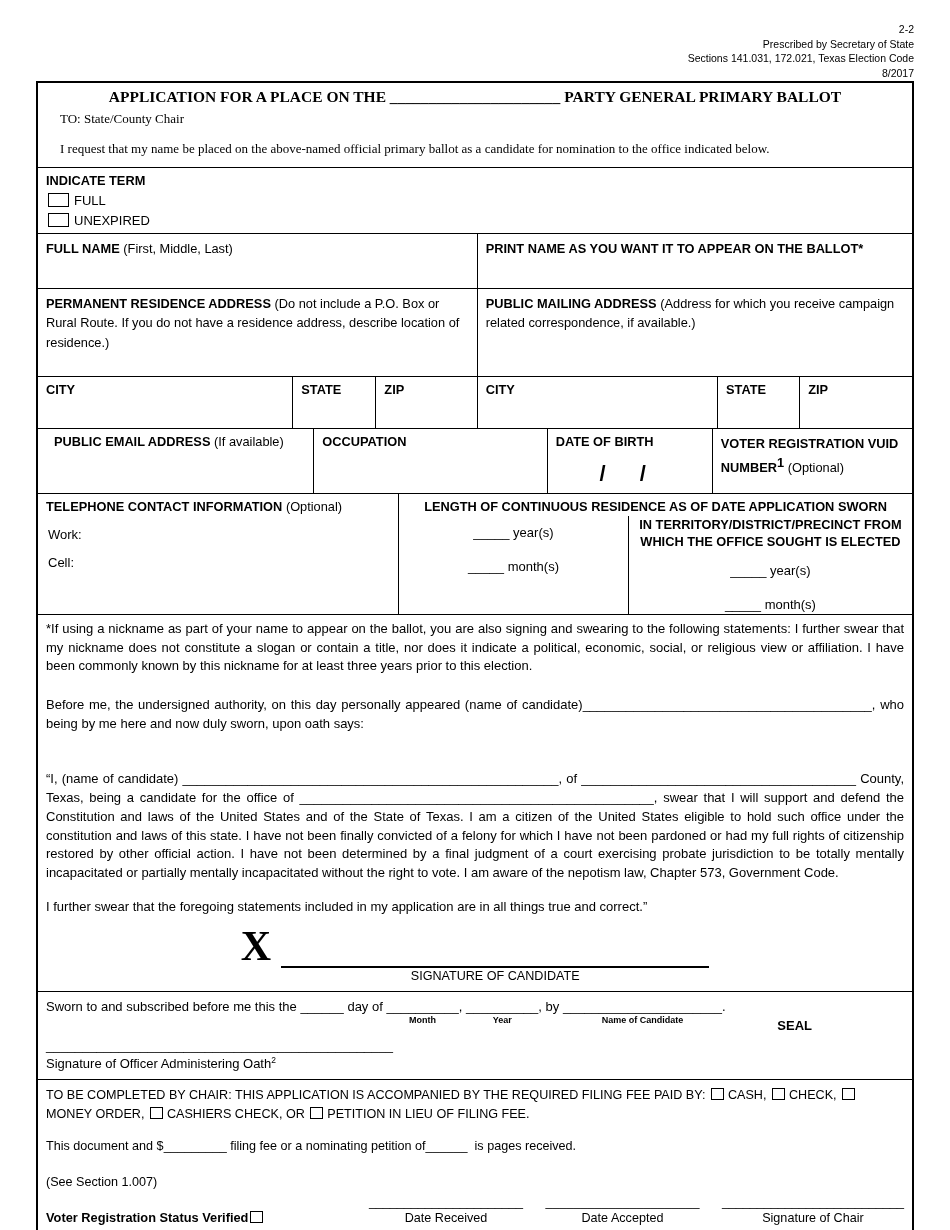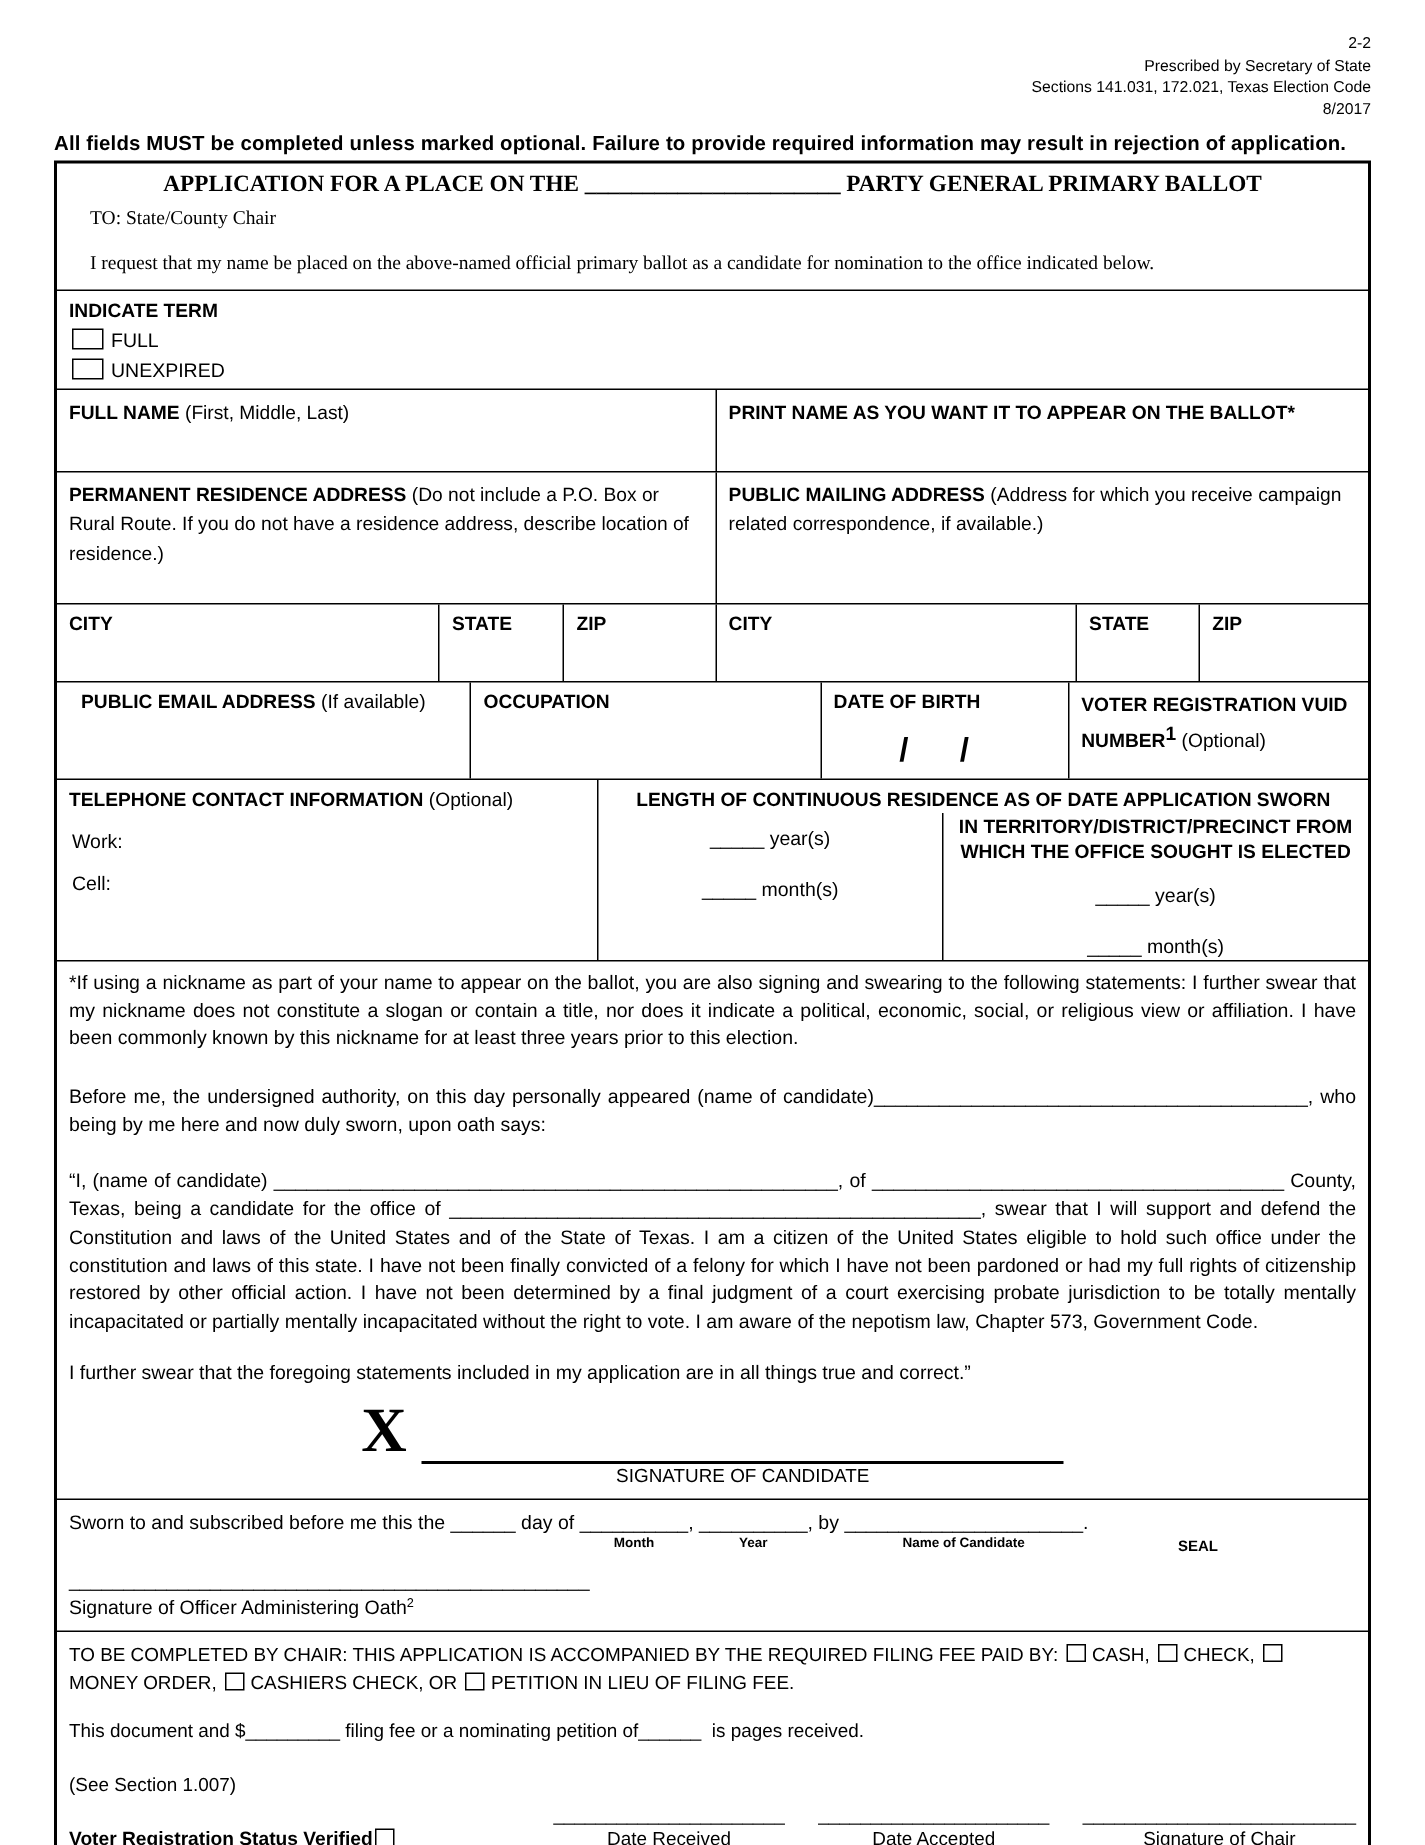--- a/index.html
+++ b/index.html
@@ -57,34 +57,34 @@
   .len-col-right { flex:1; border-left:1px solid #000; }
   .len-sub { height:38px; line-height:1.35; }
   .len-blank { margin-top:9px; }
   .len-blank + .len-blank { margin-top:19px; }
 
   .nickname { border-top:1px solid #000; padding:5px 8px 7px; text-align:justify; line-height:1.45; }
 
   .oath-sec { padding:4px 8px 6px; }
   .para { text-align:justify; line-height:1.45; }
   .appeared { margin-top:9px; }
-  .statement { margin-top:18px; }
+  .statement { margin-top:36px; }
   .closing { margin-top:15px; }
 
   .sig-row { display:flex; justify-content:center; align-items:flex-end; margin:8px 0 2px; }
   .bigx { font-family:"Liberation Serif",serif; font-weight:bold; font-size:42px; line-height:1; margin:0 10px 16px 0; }
   .sig-wrap { display:inline-flex; flex-direction:column; align-items:center; }
   .sig-line { width:428px; height:30px; border-bottom:2.5px solid #000; }
   .sig-label { font-size:12.6px; margin-top:1px; }
 
   .sworn-sec { border-top:1px solid #000; padding:6px 8px 8px; position:relative; }
   .sworn-line { line-height:1.4; }
   .lblank { display:inline-block; position:relative; }
   .ulabel { position:absolute; top:16px; left:50%; transform:translateX(-50%); font-size:9px; font-weight:bold; white-space:nowrap; }
-  .seal-label { position:absolute; right:100px; top:26px; font-weight:bold; font-size:10px; }
+  .seal-label { position:absolute; right:100px; top:26px; font-weight:bold; font-size:13px; }
   .officer-row { display:flex; margin-top:22px; }
   .officer-col1 { flex:0 0 47%; }
   .officer-col2 { flex:0 0 40%; margin-left:54px; }
   .officer-label { margin-top:2px; }
   sup { font-size:8.5px; vertical-align:super; }
 
   .chair-sec { border-top:1px solid #000; padding:6px 8px 10px; font-size:12.6px; }
   .chair-intro { line-height:1.5; }
   .doc-line { margin-top:15px; }
   .chair-bottom { display:flex; margin-top:22px; align-items:flex-end; }
@@ -99,21 +99,20 @@
 
 <div class="page">
 
   <div class="topright">
     <div>2-2</div>
     <div>Prescribed by Secretary of State</div>
     <div>Sections 141.031, 172.021, Texas Election Code</div>
     <div>8/2017</div>
   </div>
 
-  <div class="notice">All fields MUST be completed unless marked optional. Failure to provide required information may result in rejection of application.</div>
 
   <div class="formbox">
 
     <div class="ftop">
       <div class="title">
         <span>APPLICATION FOR A PLACE ON THE</span>
         <span class="blank">______________________</span>
         <span>PARTY GENERAL PRIMARY BALLOT</span>
       </div>
       <div class="to-line">TO: State/County Chair</div>

